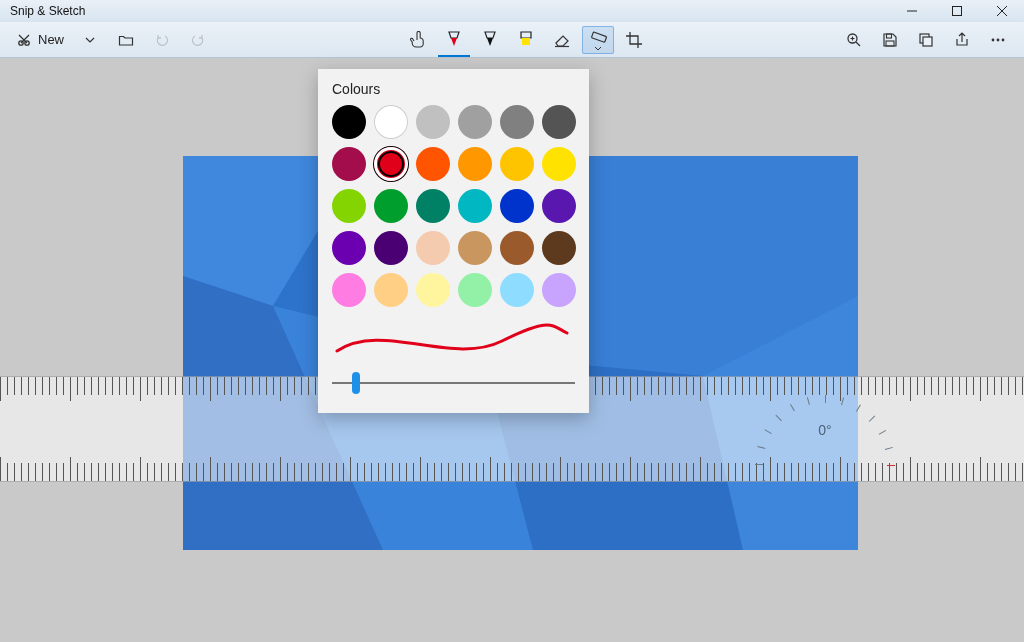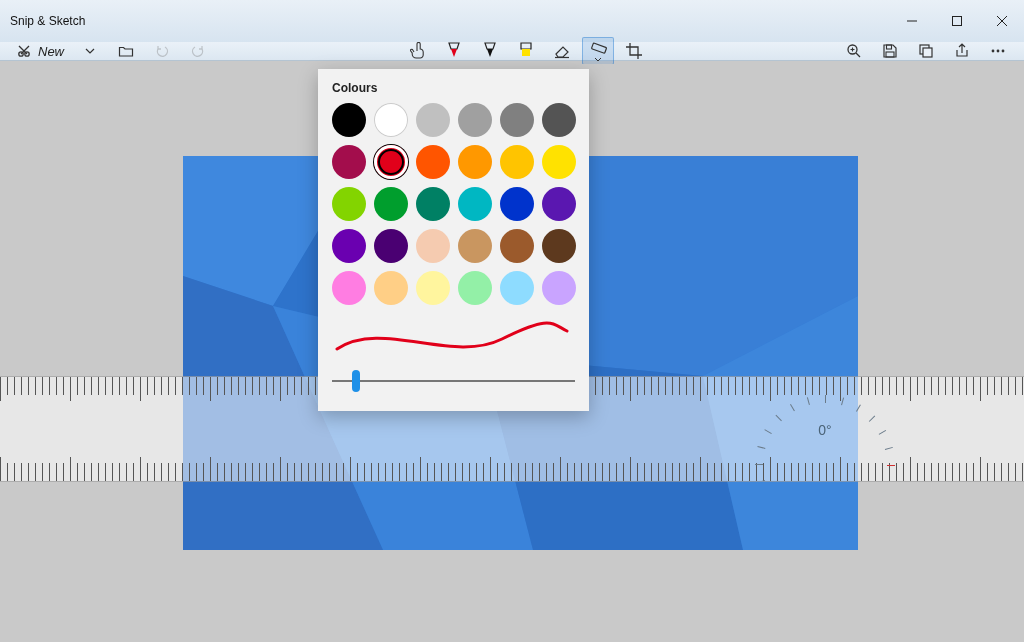--- a/index.html
+++ b/index.html
@@ -9,49 +9,48 @@
     height: 642px;
     font-family: "Segoe UI", Arial, sans-serif;
     font-size: 13px;
     background: #c9c9c9;
     overflow: hidden;
     position: relative;
     user-select: none;
   }
   
   .titlebar {
-    height: 42px;
+    height: 22px;
     background: linear-gradient(#e9f0f7,#d7e4f0);
     display: flex;
     align-items: center;
     justify-content: space-between;
     padding: 0 0 0 10px;
     font-size: 12px;
     color: #111;
     gap: 34px;
   }
   .title-left { display:flex; align-items:center; gap:6px; }
   .win-buttons { display:flex; }
   .win-btn {
     width: 45px; height: 30px;
     display:flex; align-items:center; justify-content:center;
     font-size: 14px;
     color:#222;
   }
 
   
   .toolbar {
-    height: 19px;
+    height: 36px;
     background: linear-gradient(#eaf1f8,#dce7f1);
     border-bottom: 1px solid #b4c4d2;
     display:flex;
     align-items:center;
     justify-content:space-between;
     padding: 0 10px;
-    font-style: italic;
   }
   .tool-group { display:flex; align-items:center; gap:4px; }
   .tool-group.center { flex: 0 0 auto; position:relative; }
   .tool-btn {
     min-width: 30px; height: 28px;
     display:inline-flex; align-items:center; justify-content:center;
     border-radius: 2px;
     cursor: pointer;
     color:#222;
   }
@@ -131,22 +130,22 @@
     position:absolute;
     left:318px; top:69px;
     width:271px;
     background:#f2f2f2;
     box-shadow: 0 6px 18px rgba(0,0,0,.25);
     padding:12px 14px 18px 14px;
     z-index:50;
   }
   .popup h4 {
     margin:0 0 8px 0;
-    font-weight:700;
-    font-size:12px;
+    font-weight:400;
+    font-size:14px;
     color:#222;
   }
   .swatches {
     display:grid;
     grid-template-columns: repeat(6, 34px);
     gap:8px 8px;
     margin-bottom:14px;
   }
   .swatch {
     width:34px; height:34px; border-radius:50%;

